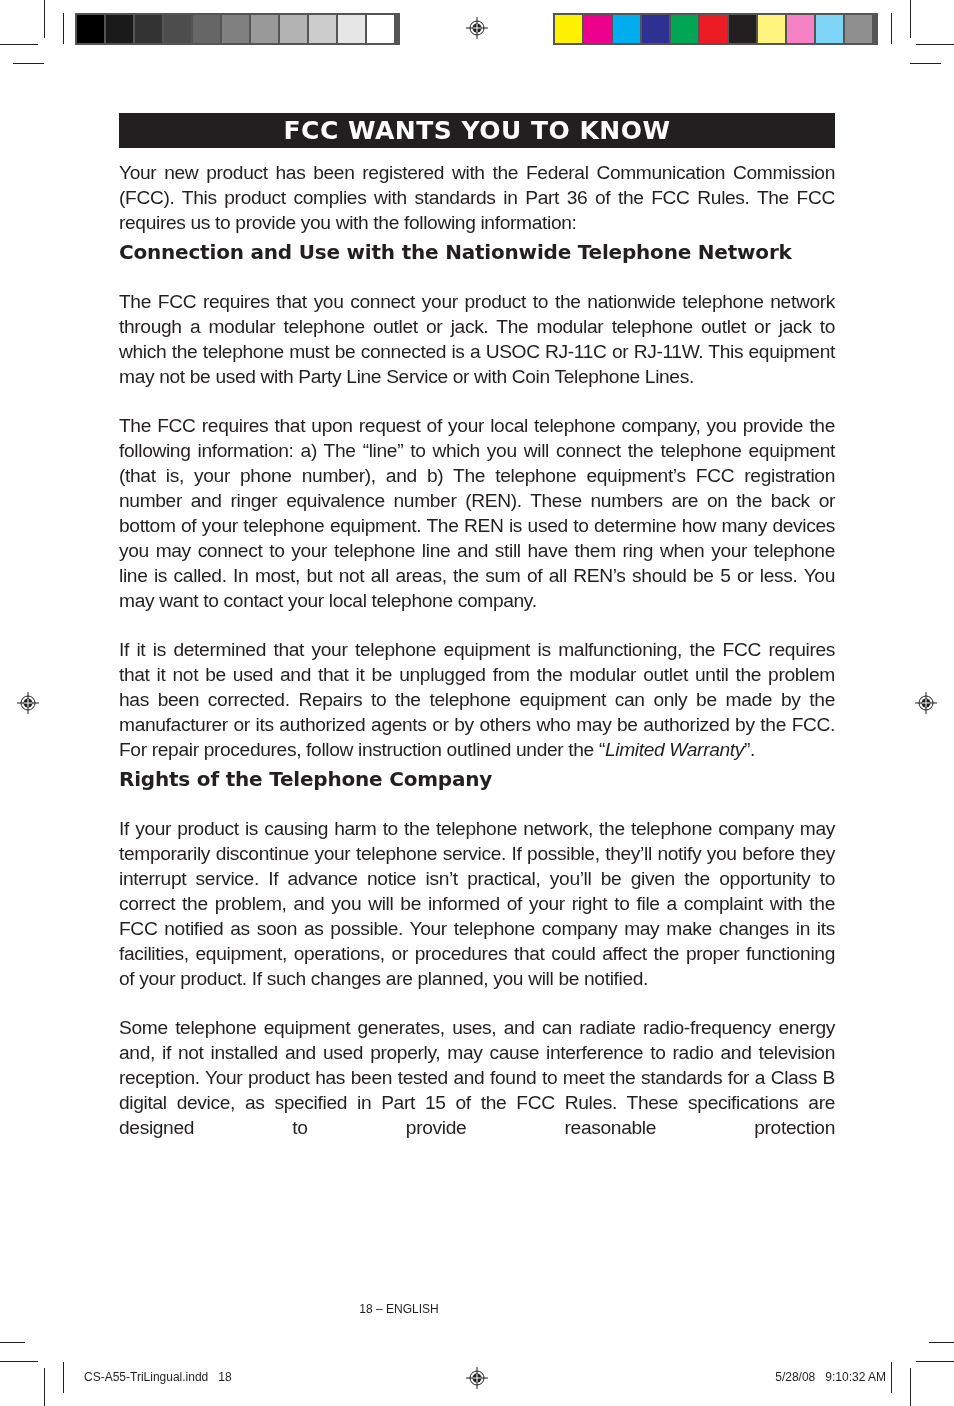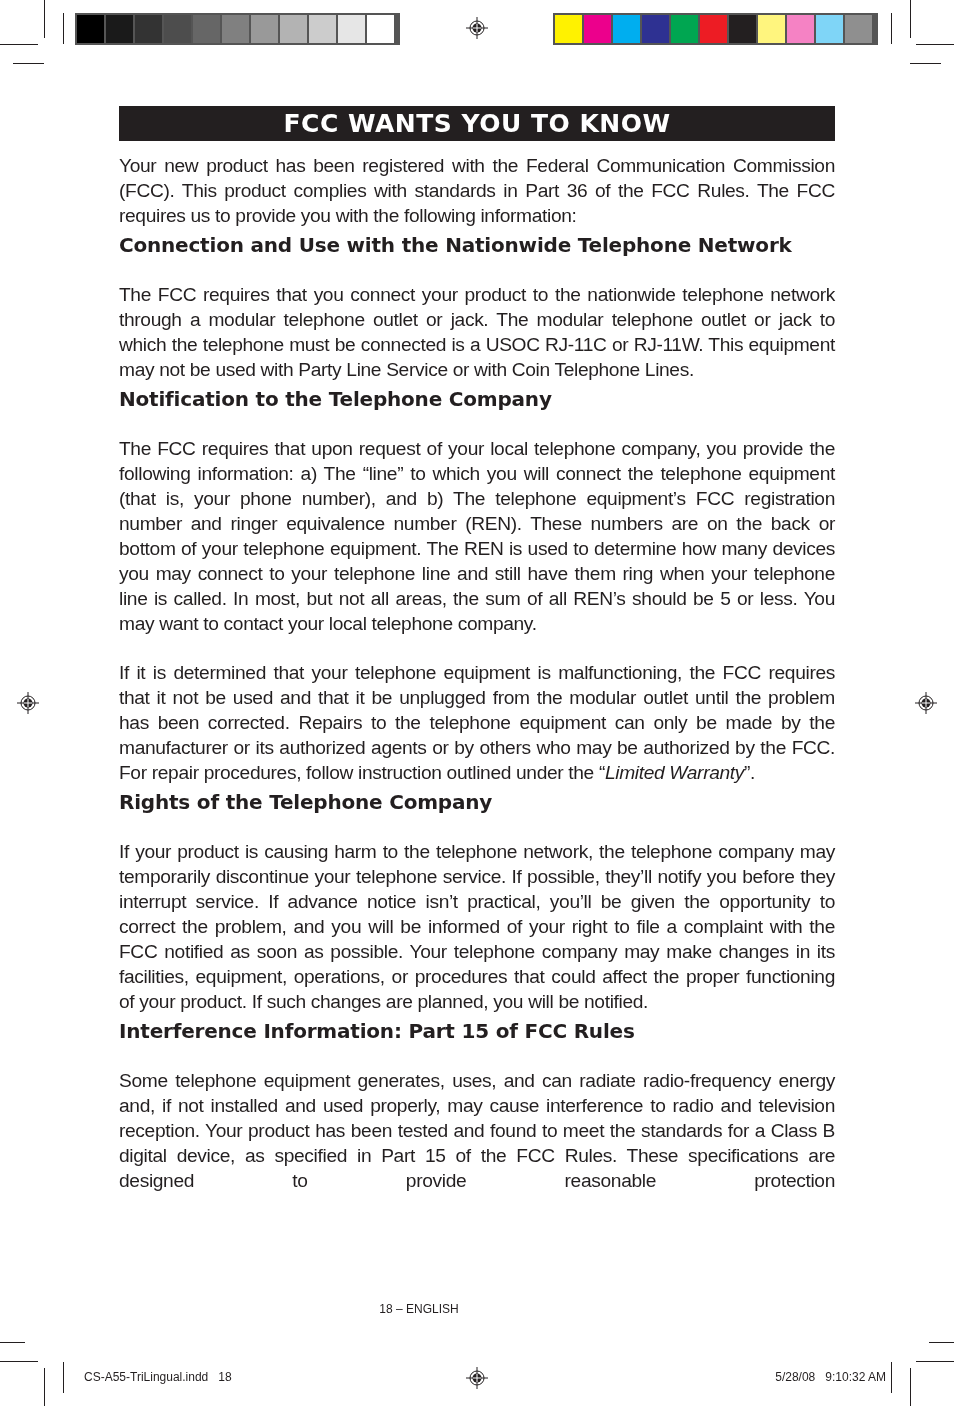--- a/index.html
+++ b/index.html
@@ -3,33 +3,33 @@
   <meta charset="utf-8">
   <style>
     html, body { margin: 0; padding: 0; background: #ffffff; }
     body { width: 954px; height: 1406px; position: relative; overflow: hidden;
            font-family: "Liberation Sans", sans-serif; color: #231f20; }
     .crop { position: absolute; background: #231f20; }
     .bar { position: absolute; top: 13px; height: 32px; display: flex;
            border: 2px solid #555; background: #555; gap: 2px; box-sizing: border-box; }
     .swatch { width: 27px; height: 100%; }
     .reg { position: absolute; width: 22px; height: 22px; }
-    .page { position: absolute; left: 119px; top: 106px; width: 716px; }
+    .page { position: absolute; left: 119px; top: 113px; width: 716px; }
     .title { background: #231f20; color: #fff; text-align: center;
              font-family: "DejaVu Sans", sans-serif; font-weight: bold;
              font-size: 25px; height: 35px; line-height: 35px; letter-spacing: 0.5px; }
     .intro, .para { font-size: 19.2px; line-height: 25px; text-align: justify;
                     font-family: "Liberation Sans", sans-serif; letter-spacing: -0.35px; }
     .intro { margin-top: 12px; }
     .heading { font-family: "DejaVu Sans", sans-serif; font-weight: bold;
                font-size: 20px; line-height: 26px; margin-top: 4px; letter-spacing: -0.2px; }
     .para { margin-top: 24px; }
     .em { font-style: italic; }
     .folio { position: absolute; top: 1302px; width: 798px; text-align: center;
-             font-size: 12px; font-family: "Liberation Sans", sans-serif; padding-left: 20px; }
+             font-size: 12px; font-family: "Liberation Sans", sans-serif; }
     .slug { position: absolute; top: 1370px; font-size: 12px;
             font-family: "Liberation Sans", sans-serif; }
   </style>
 </head>
 <body>
 
 <div class="crop" style="left:44px;top:0;width:1px;height:38px;"></div>
 <div class="crop" style="left:0;top:44px;width:38px;height:1px;"></div>
 <div class="crop" style="left:63px;top:13px;width:1px;height:31px;"></div>
 <div class="crop" style="left:13px;top:63px;width:31px;height:1px;"></div>
@@ -106,27 +106,25 @@
   <line x1="11" y1="7" x2="11" y2="15" stroke="#fff" stroke-width="1"></line>
 </svg>
 
 <div class="page">
   <div class="title">FCC WANTS YOU TO KNOW</div>
   <div class="intro">Your new product has been registered with the Federal Communication Commission (FCC). This product complies with standards in Part 36 of the FCC Rules. The FCC requires us to provide you with the following information:</div>
 
   <div class="heading">Connection and Use with the Nationwide Telephone Network</div>
   <div class="para">The FCC requires that you connect your product to the nationwide telephone network through a modular telephone outlet or jack. The modular telephone outlet or jack to which the telephone must be connected is a USOC RJ-11C or RJ-11W. This equipment may not be used with Party Line Service or with Coin Telephone Lines.</div>
 
-  <div class="heading">Notification to the Telephone Company</div>
   <div class="para">The FCC requires that upon request of your local telephone company, you provide the following information: a) The “line” to which you will connect the telephone equipment (that is, your phone number), and b) The telephone equipment’s FCC registration number and ringer equivalence number (REN). These numbers are on the back or bottom of your telephone equipment. The REN is used to determine how many devices you may connect to your telephone line and still have them ring when your telephone line is called. In most, but not all areas, the sum of all REN’s should be 5 or less. You may want to contact your local telephone company.</div>
 
   <div class="para"><span>If it is determined that your telephone equipment is malfunctioning, the FCC requires that it not be used and that it be unplugged from the modular outlet until the problem has been corrected. Repairs to the telephone equipment can only be made by the manufacturer or its authorized agents or by others who may be authorized by the FCC. For repair procedures, follow instruction outlined under the “</span><span class="em">Limited Warranty</span><span>”.</span></div>
 
   <div class="heading">Rights of the Telephone Company</div>
   <div class="para">If your product is causing harm to the telephone network, the telephone company may temporarily discontinue your telephone service. If possible, they’ll notify you before they interrupt service. If advance notice isn’t practical, you’ll be given the opportunity to correct the problem, and you will be informed of your right to file a complaint with the FCC notified as soon as possible. Your telephone company may make changes in its facilities, equipment, operations, or procedures that could affect the proper functioning of your product. If such changes are planned, you will be notified.</div>
 
-  <div class="heading">Interference Information: Part 15 of FCC Rules</div>
   <div class="para" style="text-align-last: justify;">Some telephone equipment generates, uses, and can radiate radio-frequency energy and, if not installed and used properly, may cause interference to radio and television reception.  Your product has been tested and found to meet the standards for a Class B digital device, as specified in Part 15 of the FCC Rules. These specifications are designed to provide reasonable protection</div>
 </div>
 
 <div class="folio">18 – ENGLISH</div>
 <div class="slug" style="left:84px;white-space:pre;">CS-A55-TriLingual.indd   18</div>
 <div class="slug" style="right:68px;white-space:pre;">5/28/08   9:10:32 AM</div>
 
 </body></html>

